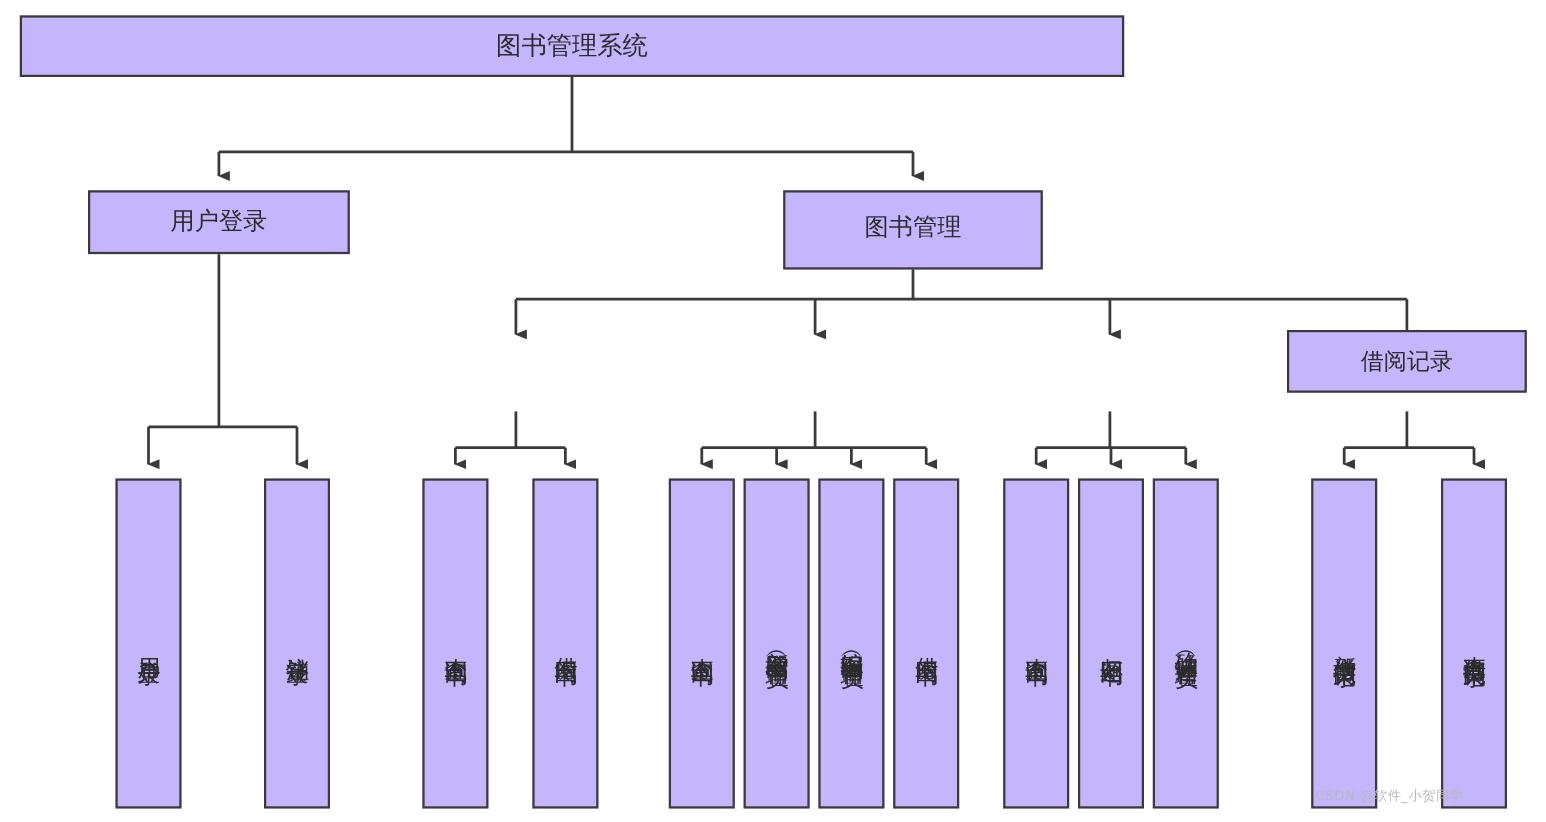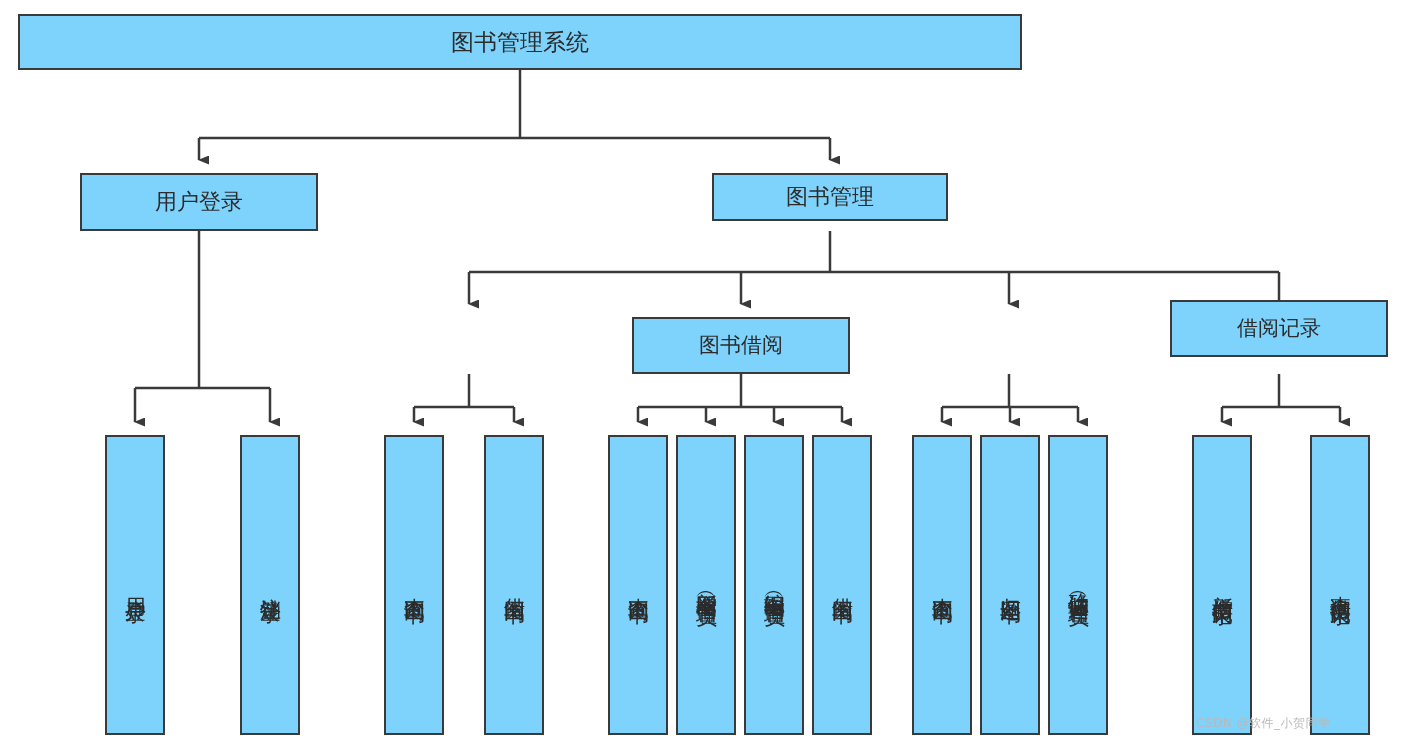--- a/index.html
+++ b/index.html
@@ -21,21 +21,21 @@
     position: absolute;
     left: 0;
     top: 0;
     width: 1405px;
     height: 747px;
     pointer-events: none;
   }
   .node {
     position: absolute;
     box-sizing: border-box;
-    background: #7dd3fc;
+    background: #c4b5fd;
     border: 2.5px solid #3a3a3a;
     display: flex;
     align-items: center;
     justify-content: center;
     color: #2b2b2b;
   }
   .node .label {
     display: block;
     text-align: center;
     line-height: 1.15;
@@ -118,27 +118,24 @@
     </g>
   </svg>
 
   <div class="node node-root" style="left:18px; top:14px; width:1004px; height:56px;">
     <span class="label">图书管理系统</span>
   </div>
 
   <div class="node node-l1" style="left:80px; top:173px; width:238px; height:58px;">
     <span class="label">用户登录</span>
   </div>
-  <div class="node node-l1" style="left:712px; top:173px; width:236px; height:48px;">
+  <div class="node node-l1" style="left:712px; top:173px; width:236px; height:72px;font-family:Liberation Mono, monospace;">
     <span class="label">图书管理</span>
   </div>
 
-  <div class="node node-l2" style="left:632px; top:317px; width:218px; height:57px;">
-    <span class="label">图书借阅</span>
-  </div>
   <div class="node node-l2" style="left:1170px; top:300px; width:218px; height:57px;">
     <span class="label">借阅记录</span>
   </div>
 
   <div class="node node-leaf" style="left:105px; top:435px; width:60px; height:300px;">
     <span class="label">用户登录</span>
   </div>
   <div class="node node-leaf" style="left:240px; top:435px; width:60px; height:300px;">
     <span class="label">注销登录</span>
   </div>

